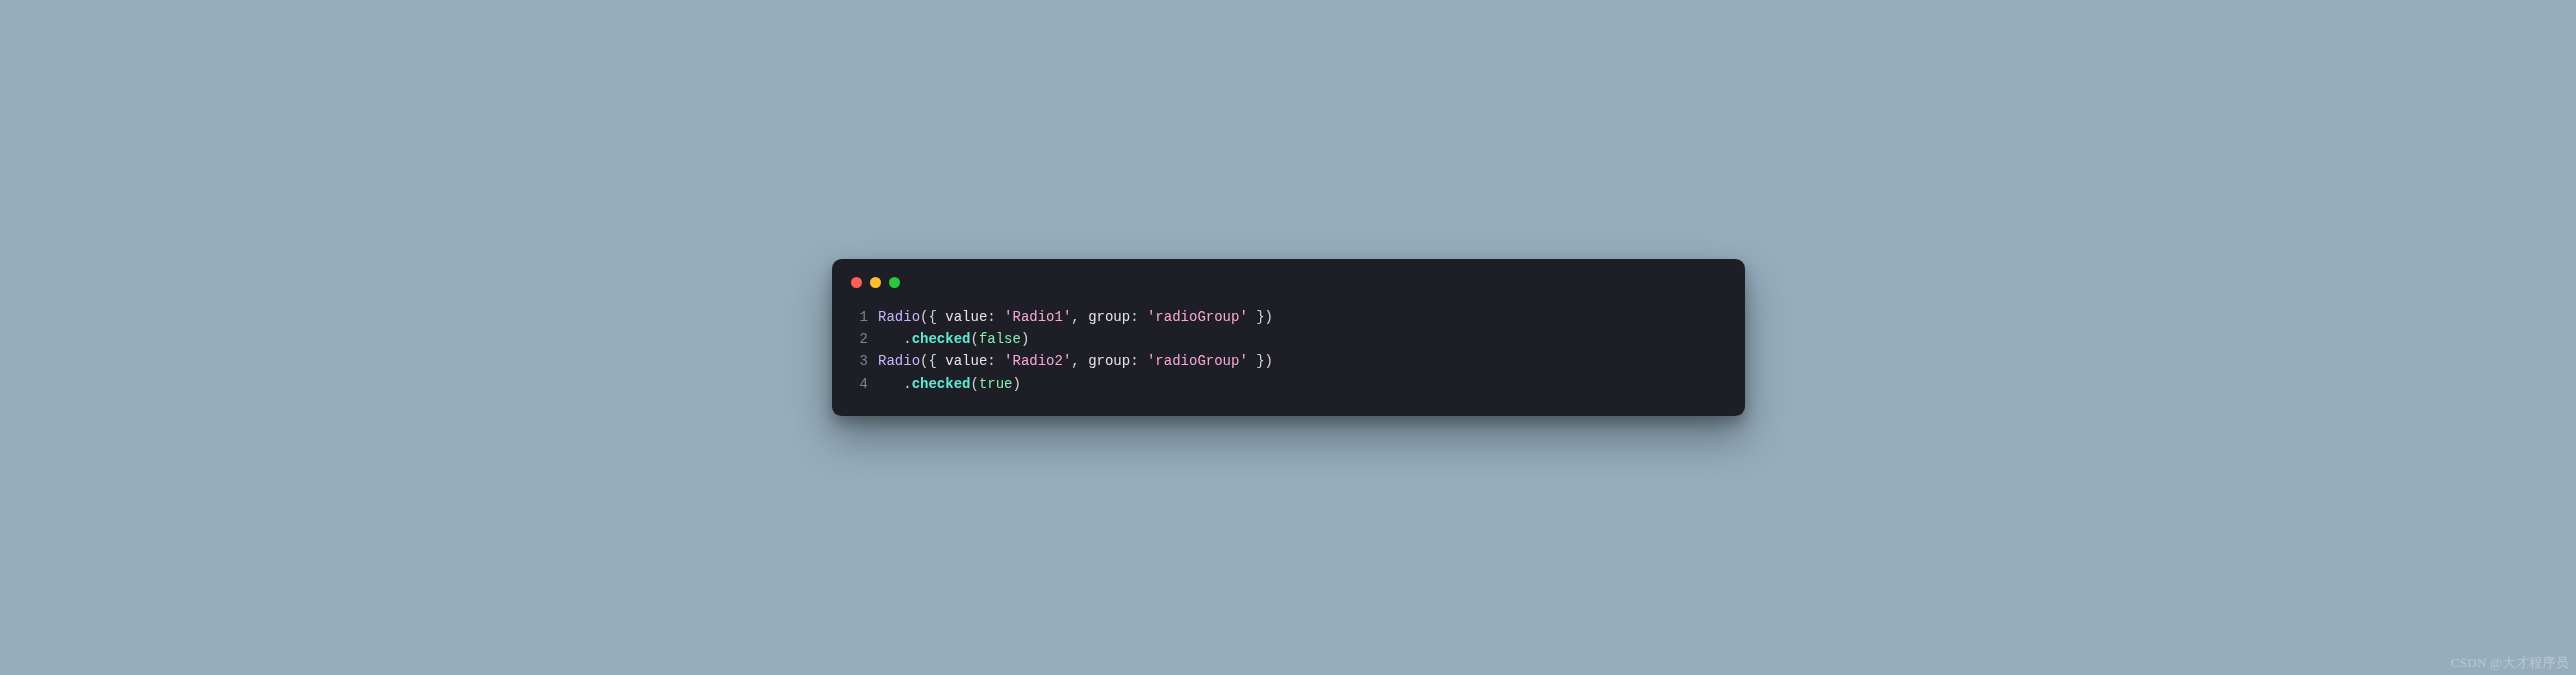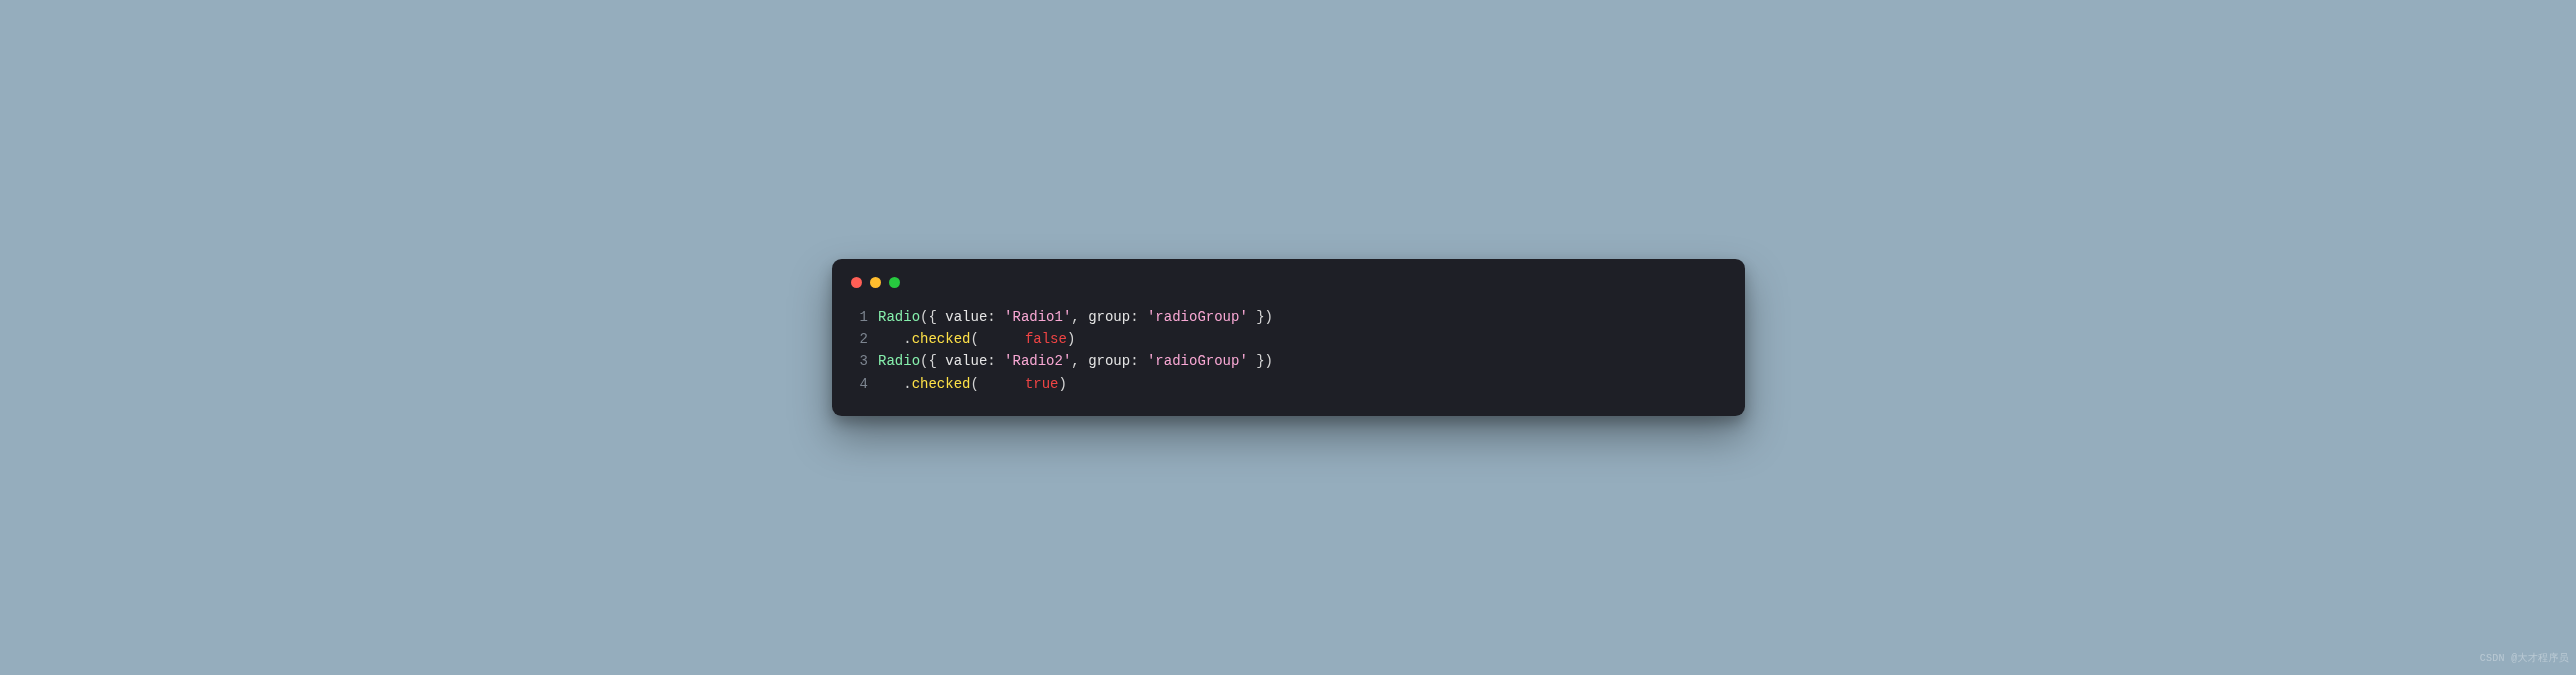--- a/index.html
+++ b/index.html
@@ -41,32 +41,32 @@
   }
   .line { display: flex; }
   .ln {
     width: 2.2ch;
     text-align: right;
     color: #7d8590;
     margin-right: 1.2ch;
     user-select: none;
     flex-shrink: 0;
   }
-  .fn   { color: #86efac; }
+  .fn   { color: #c4b5fd; }
   .prop { color: #e5e5e5; }
-  .meth { color: #fde047; }
+  .meth { color: #5eead4; font-weight: bold; }
   .str  { color: #f9a8d4; }
-  .kw   { color: #ef4444; margin-left: 46px; }
+  .kw   { color: #86efac; }
   .punc { color: #d4d4d4; }
   .watermark {
     position: fixed;
     right: 7px;
-    bottom: 10px;
-    font-family: Liberation Mono, monospace;
-    font-size: 10px;
+    bottom: 3px;
+    font-family: Liberation Serif, serif;
+    font-size: 13px;
     color: rgba(255,255,255,0.35);
     letter-spacing: 0.3px;
     pointer-events: none;
   }
 </style>
 </head>
 <body>
 
 <div class="window">
   <div class="titlebar">

